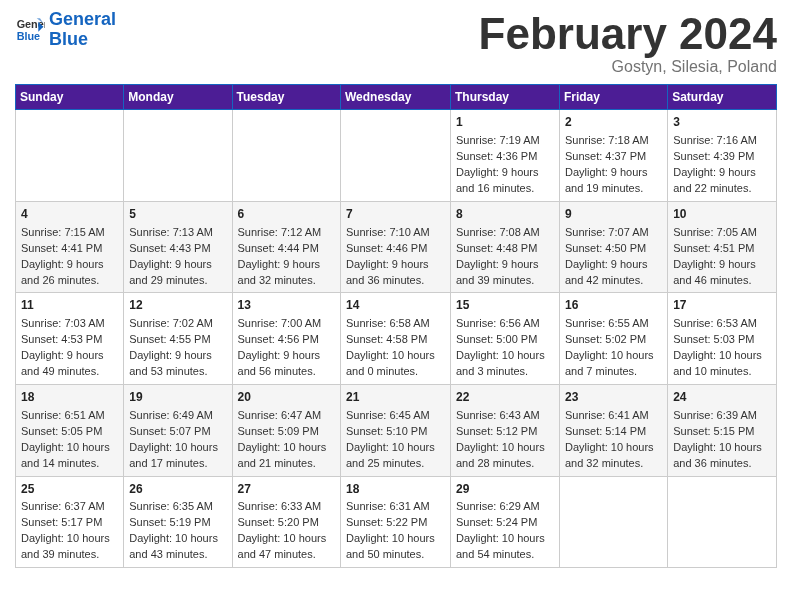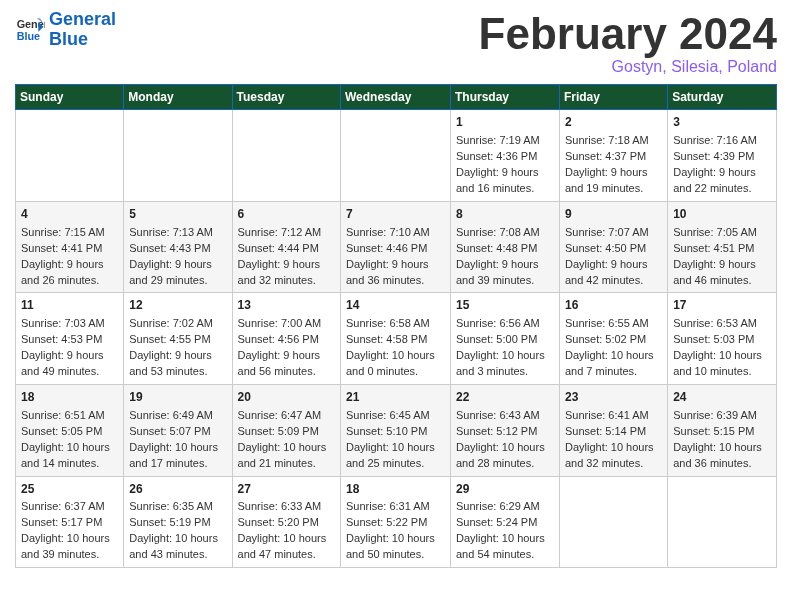--- a/index.html
+++ b/index.html
@@ -34,29 +34,29 @@
     }
     .title-block { text-align: right; }
     .cal-title {
       font-size: 44px;
       font-weight: bold;
       color: #333;
       line-height: 1.1;
     }
     .cal-subtitle {
       font-size: 16px;
-      color: #8b5cf6;
+      color: #737373;
     }
     table {
       width: 100%;
       border-collapse: collapse;
       font-size: 10px;
     }
     thead th {
-      background: #14532d;
+      background: #4c1d95;
       color: #fff;
       padding: 5px 4px;
       text-align: left;
       font-size: 12px;
       border: 1px solid #1565c0;
     }
     tbody td {
       border: 1px solid #ccc;
       vertical-align: top;
       padding: 4px 5px;

